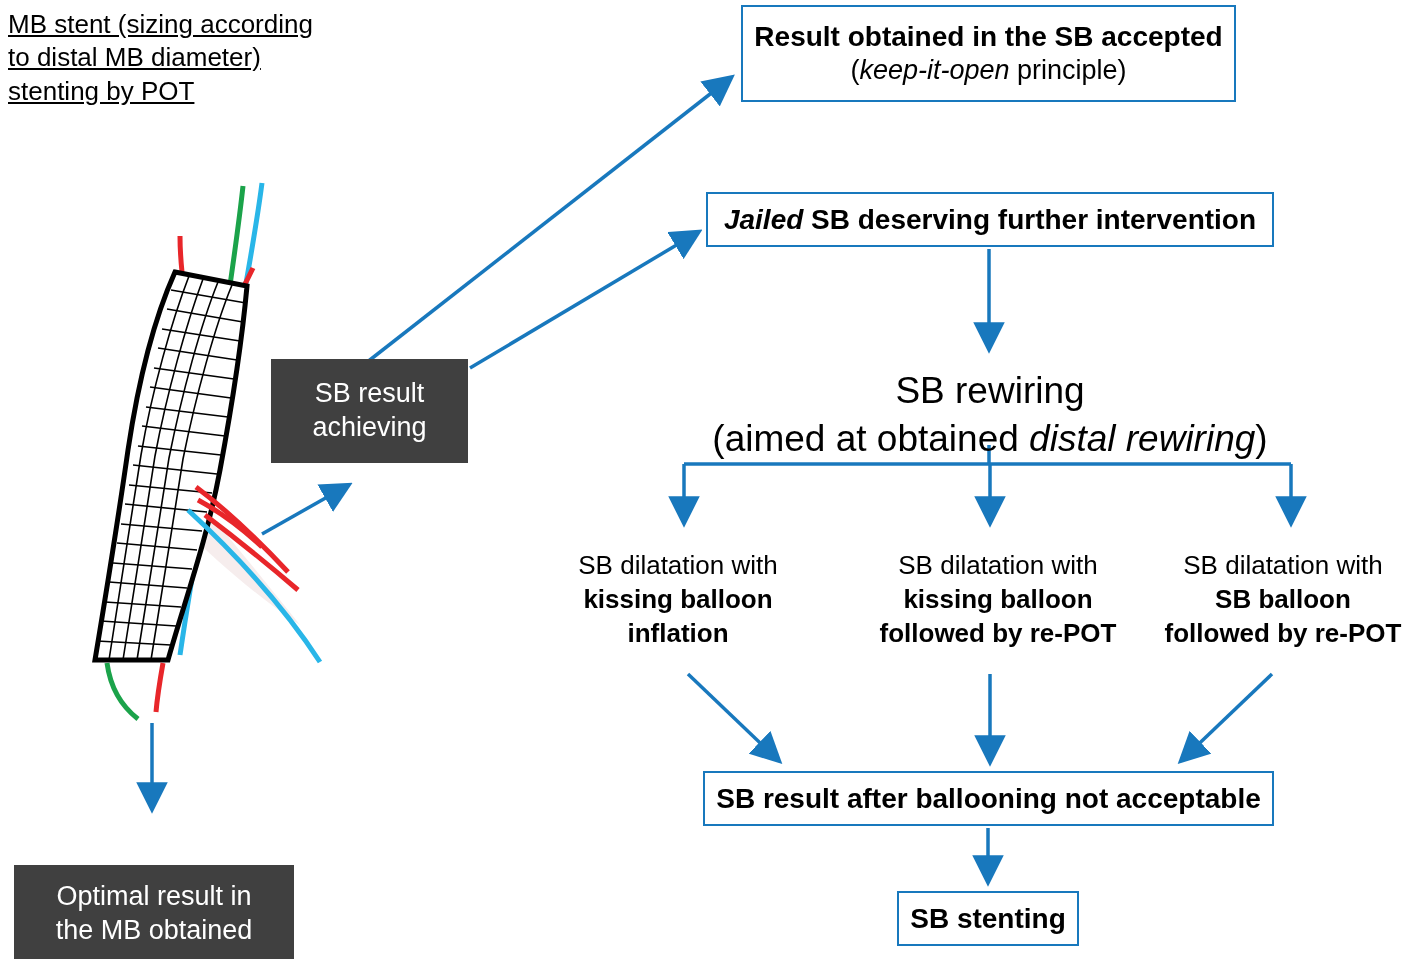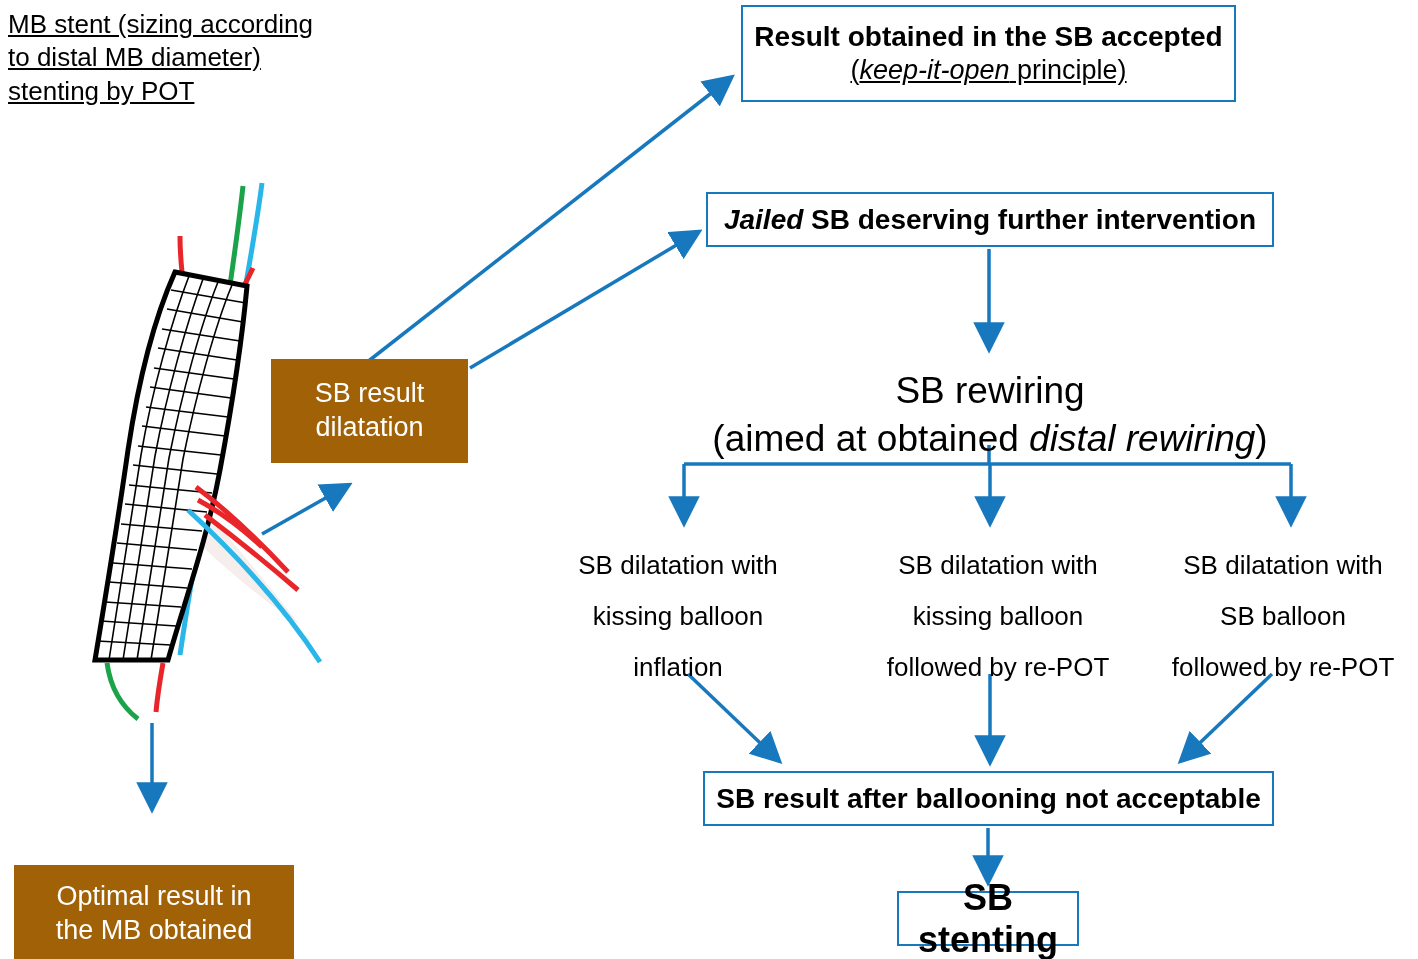--- a/index.html
+++ b/index.html
@@ -24,21 +24,21 @@
     top: 8px;
     width: 360px;
     font-size: 26px;
     line-height: 1.28;
     color: #000;
     text-decoration: underline;
   }
 
   
   .blue-box {
-    background: #a16207;
+    background: #404040;
     color: #ffffff;
     display: flex;
     align-items: center;
     justify-content: center;
     text-align: center;
     font-size: 27px;
     line-height: 1.25;
     box-sizing: border-box;
     padding: 4px 8px;
   }
@@ -72,42 +72,41 @@
     left: 741px;
     top: 5px;
     width: 495px;
     height: 97px;
     font-size: 28px;
     line-height: 1.22;
   }
   #box-sb-accepted .sub {
     font-weight: normal;
     font-size: 27px;
-    text-decoration: underline;
   }
   #box-jailed {
     left: 706px;
     top: 192px;
     width: 568px;
     height: 55px;
     font-size: 28px;
   }
   #box-not-acceptable {
     left: 703px;
     top: 771px;
     width: 571px;
     height: 55px;
     font-size: 28px;
   }
   #box-sb-stenting {
     left: 897px;
     top: 891px;
     width: 182px;
     height: 55px;
-    font-size: 36px;
+    font-size: 28px;
   }
 
   
   .plain-text {
     text-align: center;
     font-size: 37px;
     line-height: 1.3;
     color: #000;
   }
   #sb-rewiring {
@@ -115,21 +114,21 @@
     top: 367px;
     width: 580px;
   }
   .branch-label {
     position: absolute;
     text-align: center;
     font-size: 26px;
     line-height: 1.3;
     color: #000;
   }
-  .branch-label .b { font-weight: normal; margin-top: 17px; }
+  .branch-label .b { font-weight: bold; }
   #branch-1 { left: 553px; top: 549px; width: 250px; }
   #branch-2 { left: 848px; top: 549px; width: 300px; }
   #branch-3 { left: 1152px; top: 549px; width: 262px; }
 
   em.ital { font-style: italic; }
 
   svg.overlay {
     position: absolute;
     left: 0; top: 0;
     width: 1418px;
@@ -229,21 +228,21 @@
 
   <div id="caption" class="abs">
     <div>MB stent (sizing according</div>
     <div>to distal MB diameter)</div>
     <div>stenting by POT</div>
   </div>
 
   <div id="sb-result-eval" class="abs blue-box">
     <div>
       <div>SB result</div>
-      <div>dilatation</div>
+      <div>achieving</div>
     </div>
   </div>
 
   <div id="optimal-result" class="abs blue-box">
     <div>
       <div>Optimal result in</div>
       <div>the MB obtained</div>
     </div>
   </div>
 

